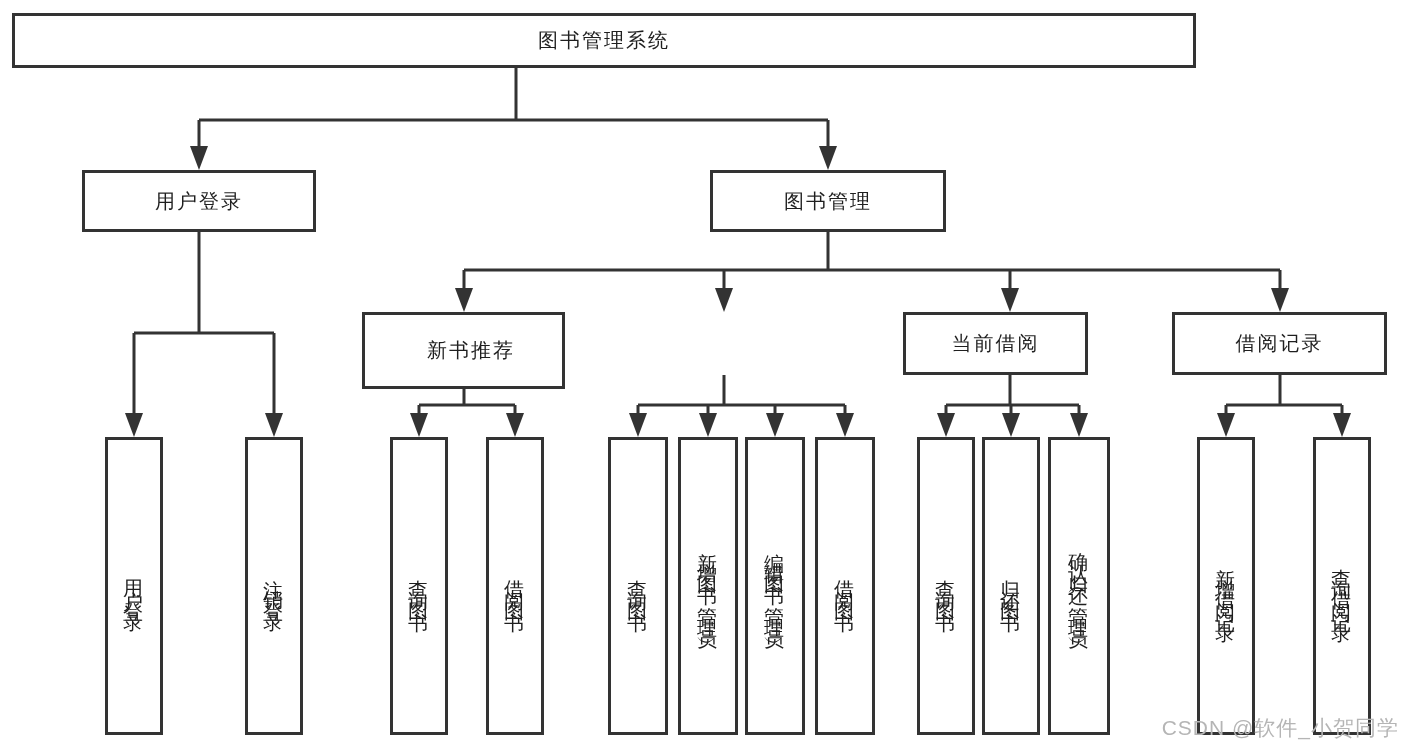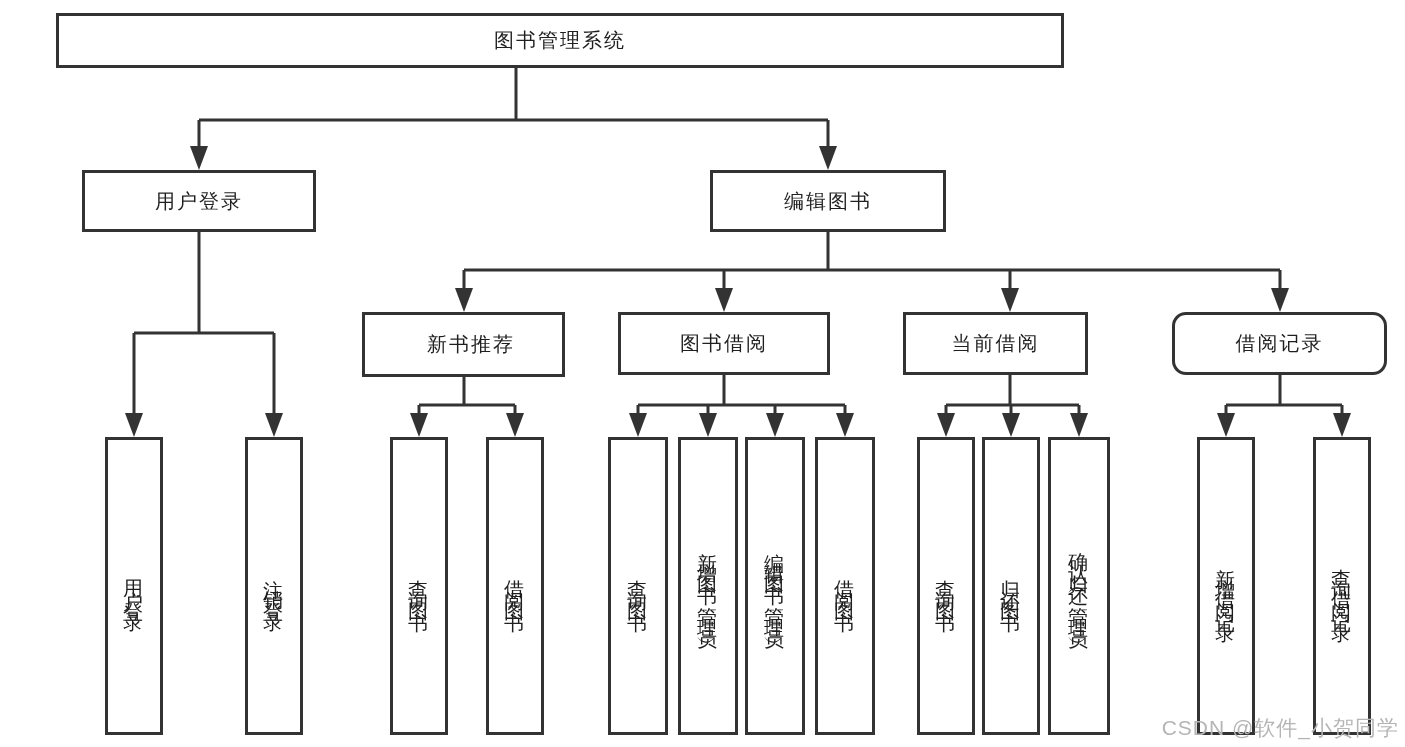--- a/index.html
+++ b/index.html
@@ -100,29 +100,28 @@
       <polygon points="766,413 784,413 775,437"></polygon>
       <polygon points="836,413 854,413 845,437"></polygon>
       <polygon points="937,413 955,413 946,437"></polygon>
       <polygon points="1002,413 1020,413 1011,437"></polygon>
       <polygon points="1070,413 1088,413 1079,437"></polygon>
       <polygon points="1217,413 1235,413 1226,437"></polygon>
       <polygon points="1333,413 1351,413 1342,437"></polygon>
     </g>
   </svg>
 
-  <div class="hnode" style="left:12px; top:13px; width:1008px; height:55px;margin-left:44px;">图书管理系统</div>
+  <div class="hnode" style="left:12px; top:13px; width:1184px; height:55px;">图书管理系统</div>
 
   <div class="hnode" style="left:82px; top:170px; width:234px; height:62px;">用户登录</div>
-  <div class="hnode" style="left:710px; top:170px; width:236px; height:62px;">编辑图书</div>
+  <div class="hnode" style="left:710px; top:170px; width:236px; height:62px;">图书管理</div>
 
-  <div class="hnode" style="left:362px; top:312px; width:203px; height:65px;padding-left:15px;">新书推荐</div>
-  <div class="hnode" style="left:618px; top:312px; width:212px; height:63px;">图书借阅</div>
+  <div class="hnode" style="left:362px; top:312px; width:203px; height:77px;padding-left:15px;">新书推荐</div>
   <div class="hnode" style="left:903px; top:312px; width:185px; height:63px;">当前借阅</div>
-  <div class="hnode" style="left:1172px; top:312px; width:215px; height:63px;border-radius:14px;">借阅记录</div>
+  <div class="hnode" style="left:1172px; top:312px; width:215px; height:63px;">借阅记录</div>
 
   <div class="vnode" style="left:105px; width:58px;">用户登录</div>
   <div class="vnode" style="left:245px; width:58px;">注销登录</div>
 
   <div class="vnode" style="left:390px; width:58px;">查询图书</div>
   <div class="vnode" style="left:486px; width:58px;">借阅图书</div>
 
   <div class="vnode" style="left:608px; width:60px;">查询图书</div>
   <div class="vnode" style="left:678px; width:60px;">新增图书（管理员）</div>
   <div class="vnode" style="left:745px; width:60px;">编辑图书（管理员）</div>

